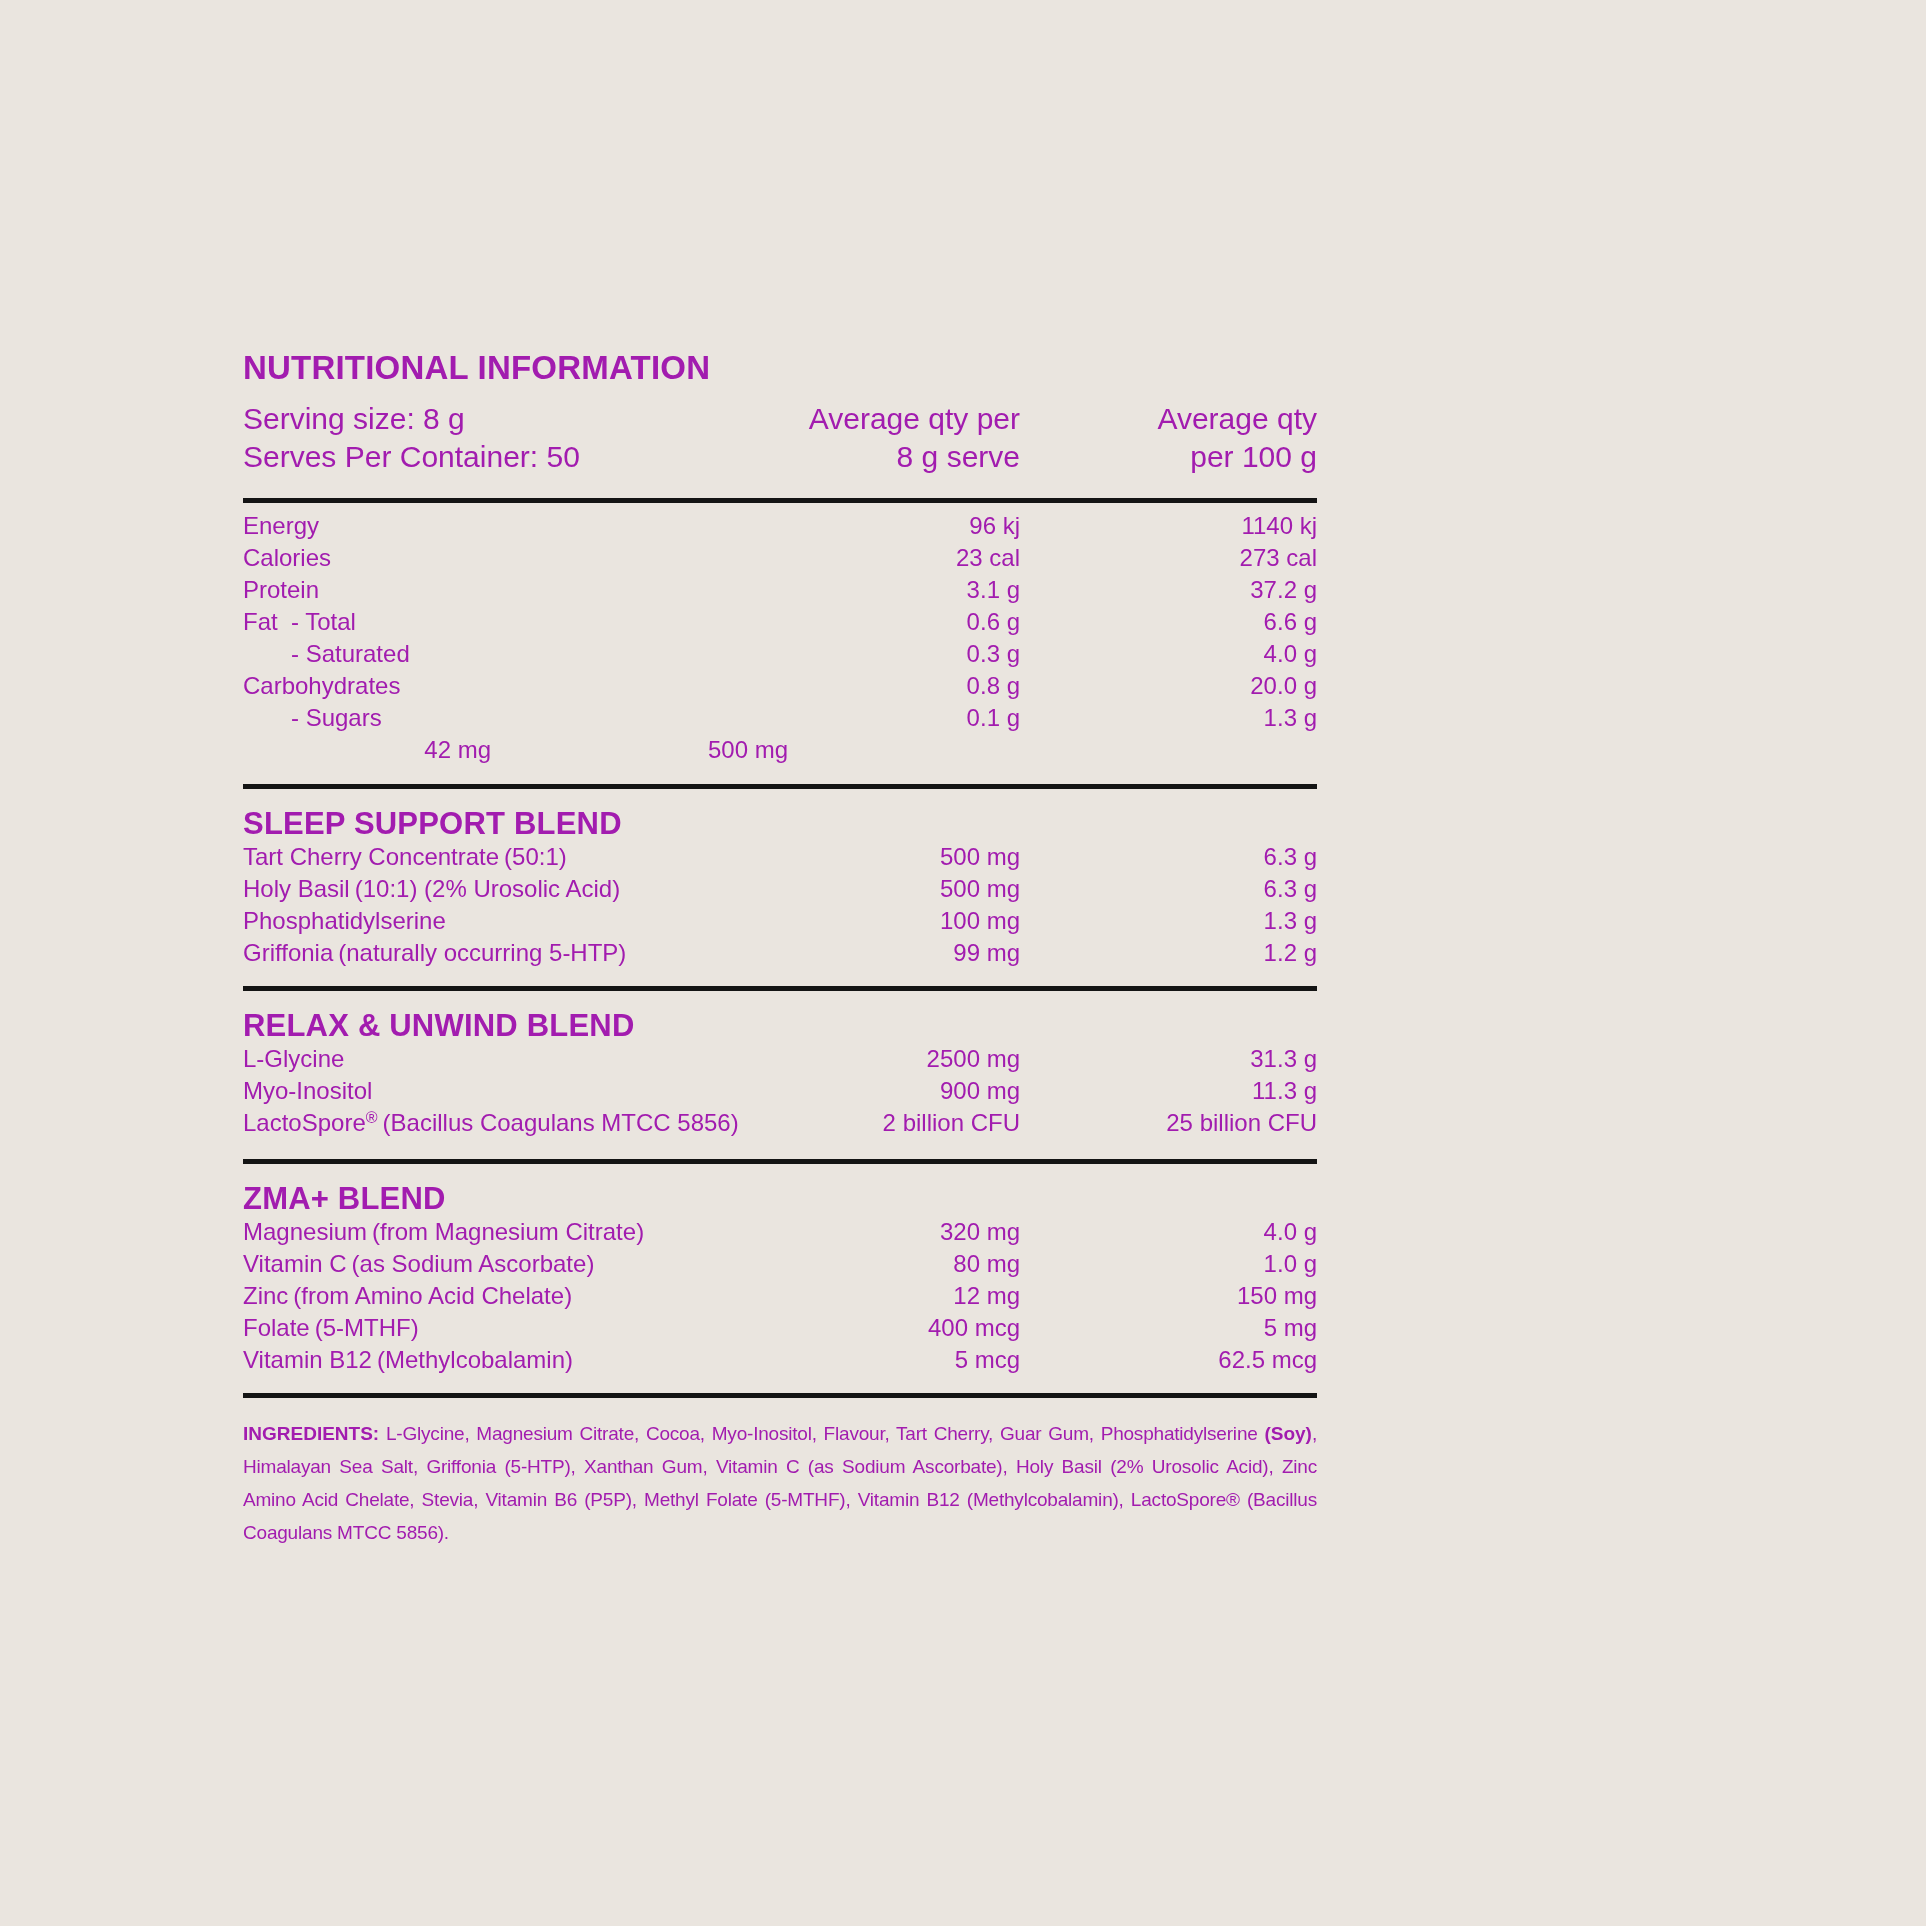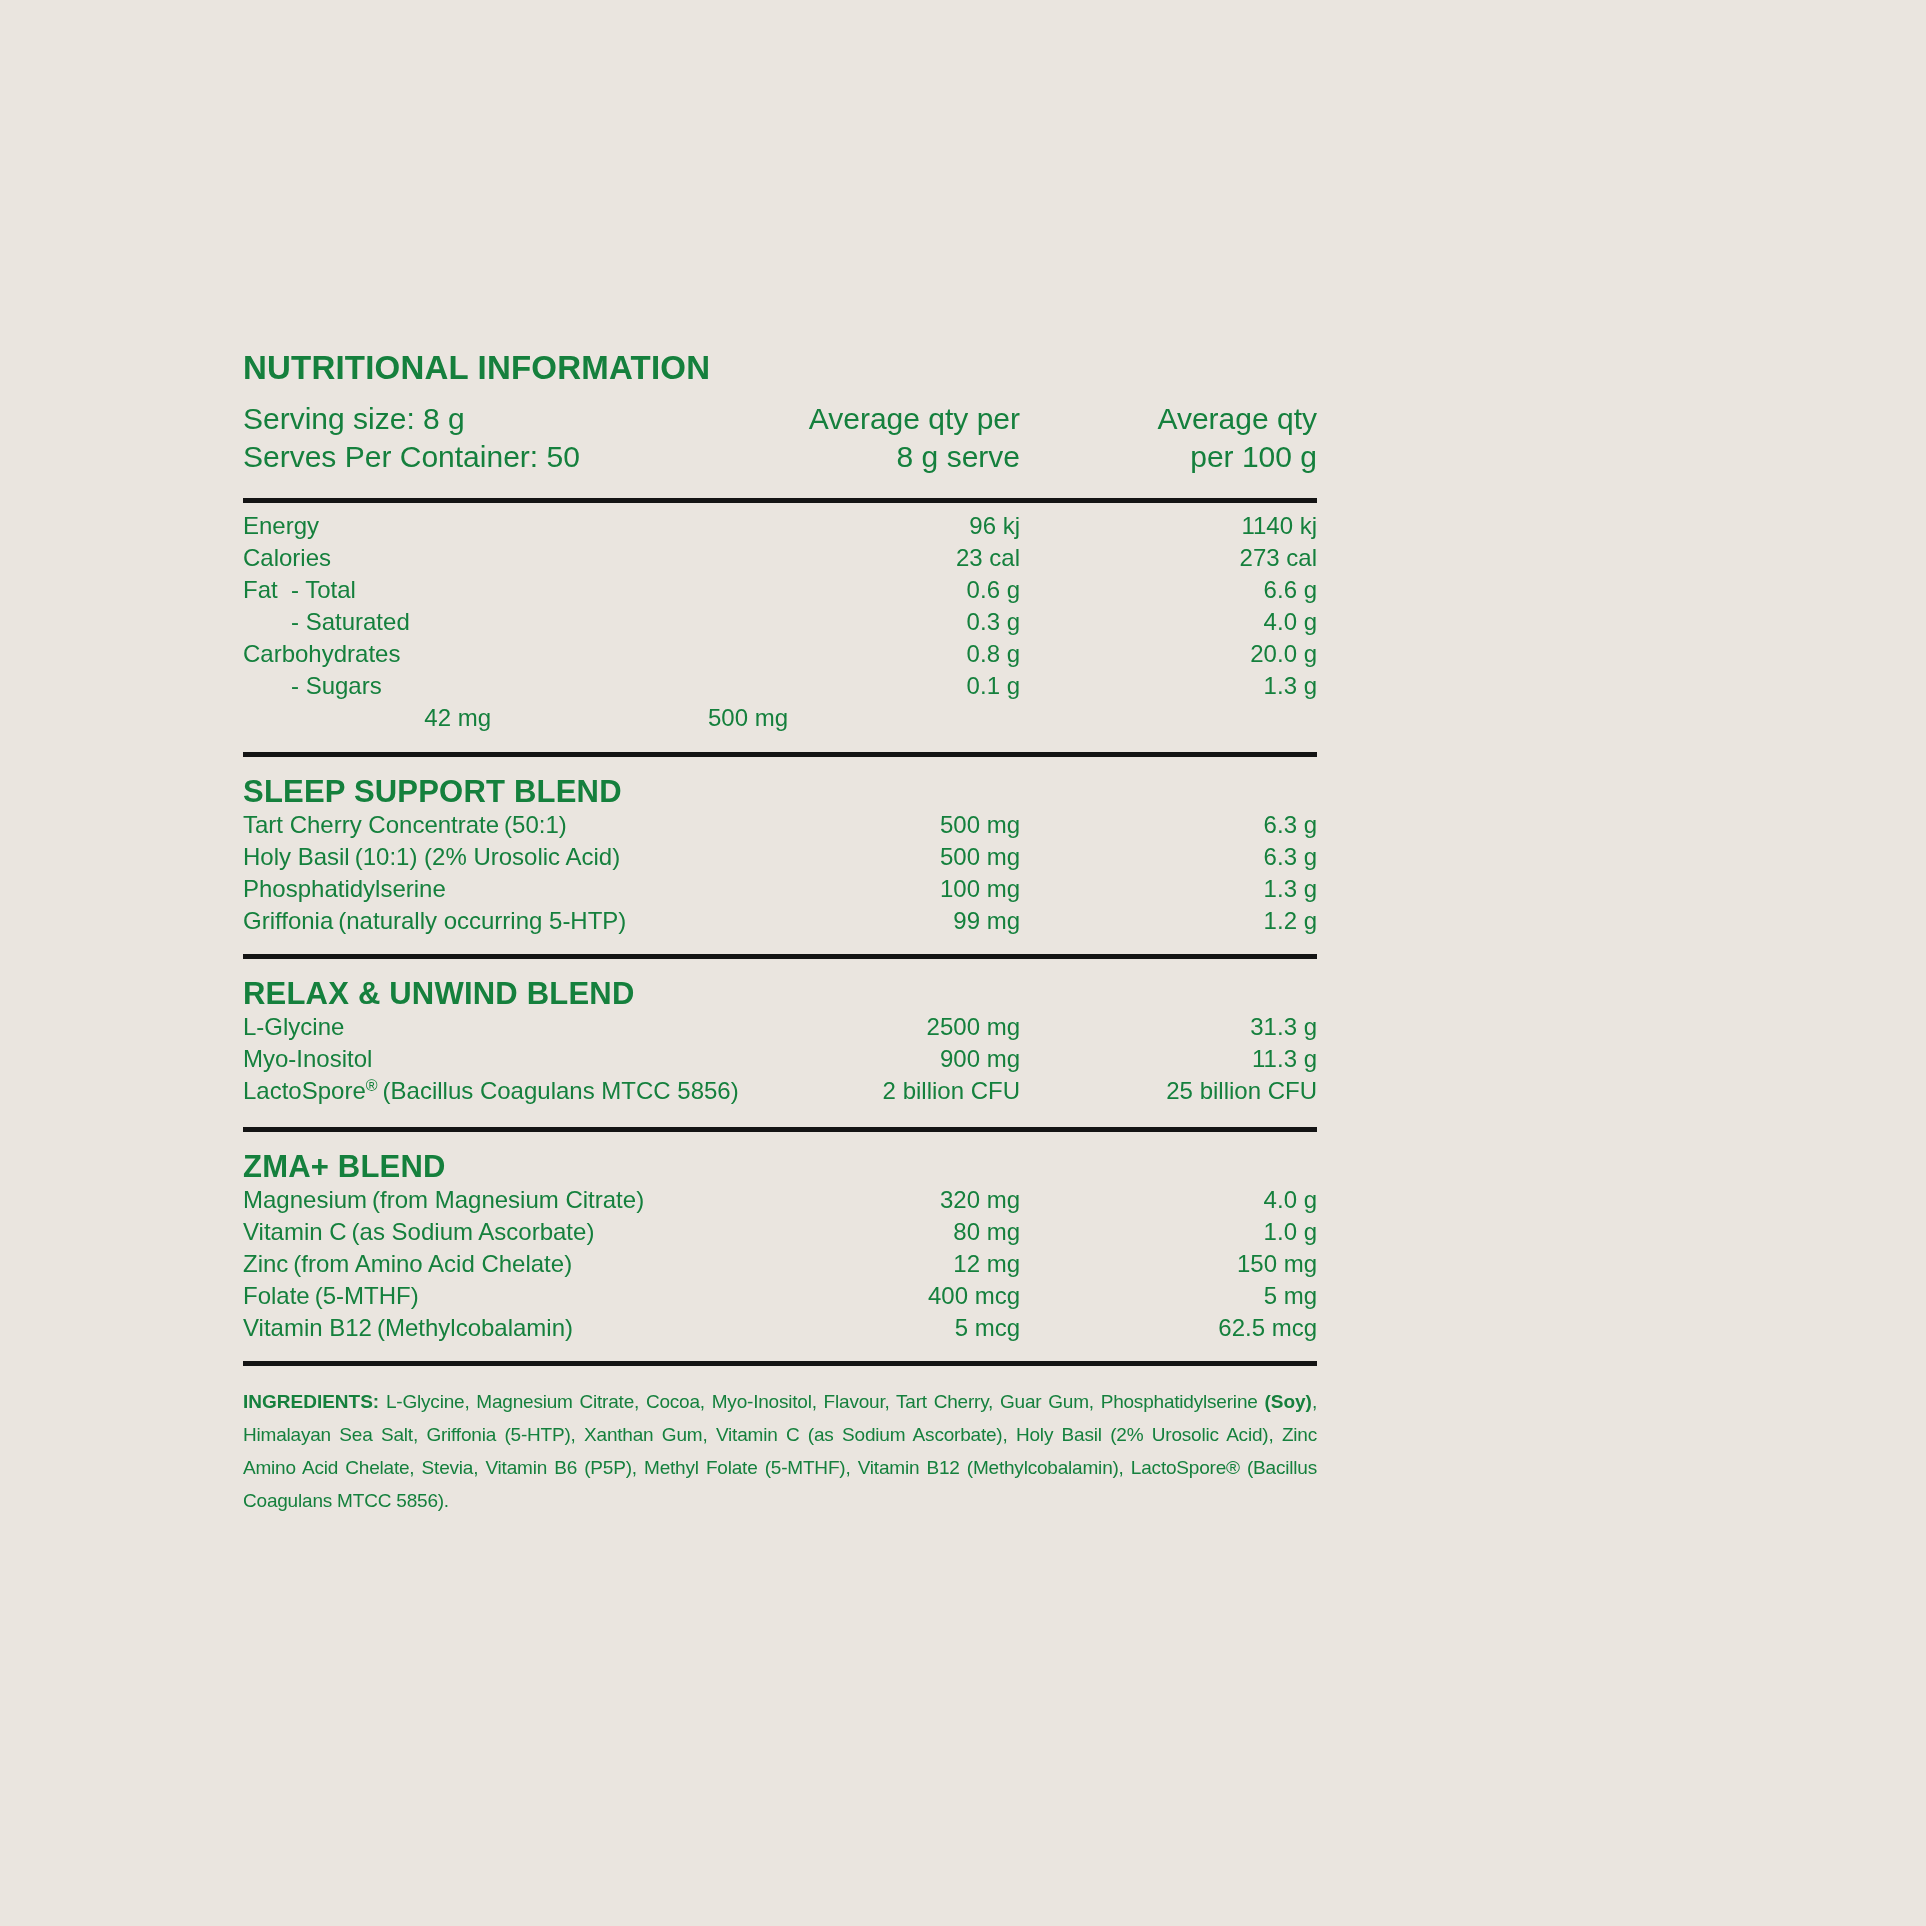--- a/index.html
+++ b/index.html
@@ -5,21 +5,21 @@
   html, body { margin: 0; padding: 0; }
   body {
     font-family: "Liberation Sans", "DejaVu Sans", sans-serif;
     background: #EAE5DF;
   }
   .canvas {
     position: relative;
     width: 1818px;
     height: 1927px;
     background: #EAE5DF;
-    color: #15803d;
+    color: #a21caf;
     overflow: hidden;
   }
   .panel {
     position: absolute;
     left: 243px;
     top: 348px;
     width: 1074px;
   }
   .title {
     font-size: 33px;
@@ -97,20 +97,25 @@
         <span class="c-name">Energy</span>
         <span class="c-v1">96 kj</span>
         <span class="c-v2">1140 kj</span>
       </div>
       <div class="row">
         <span class="c-name">Calories</span>
         <span class="c-v1">23 cal</span>
         <span class="c-v2">273 cal</span>
       </div>
       <div class="row">
+        <span class="c-name">Protein</span>
+        <span class="c-v1">3.1 g</span>
+        <span class="c-v2">37.2 g</span>
+      </div>
+      <div class="row">
         <span class="c-name">Fat  - Total</span>
         <span class="c-v1">0.6 g</span>
         <span class="c-v2">6.6 g</span>
       </div>
       <div class="row">
         <span class="c-name indent">- Saturated</span>
         <span class="c-v1">0.3 g</span>
         <span class="c-v2">4.0 g</span>
       </div>
       <div class="row">

